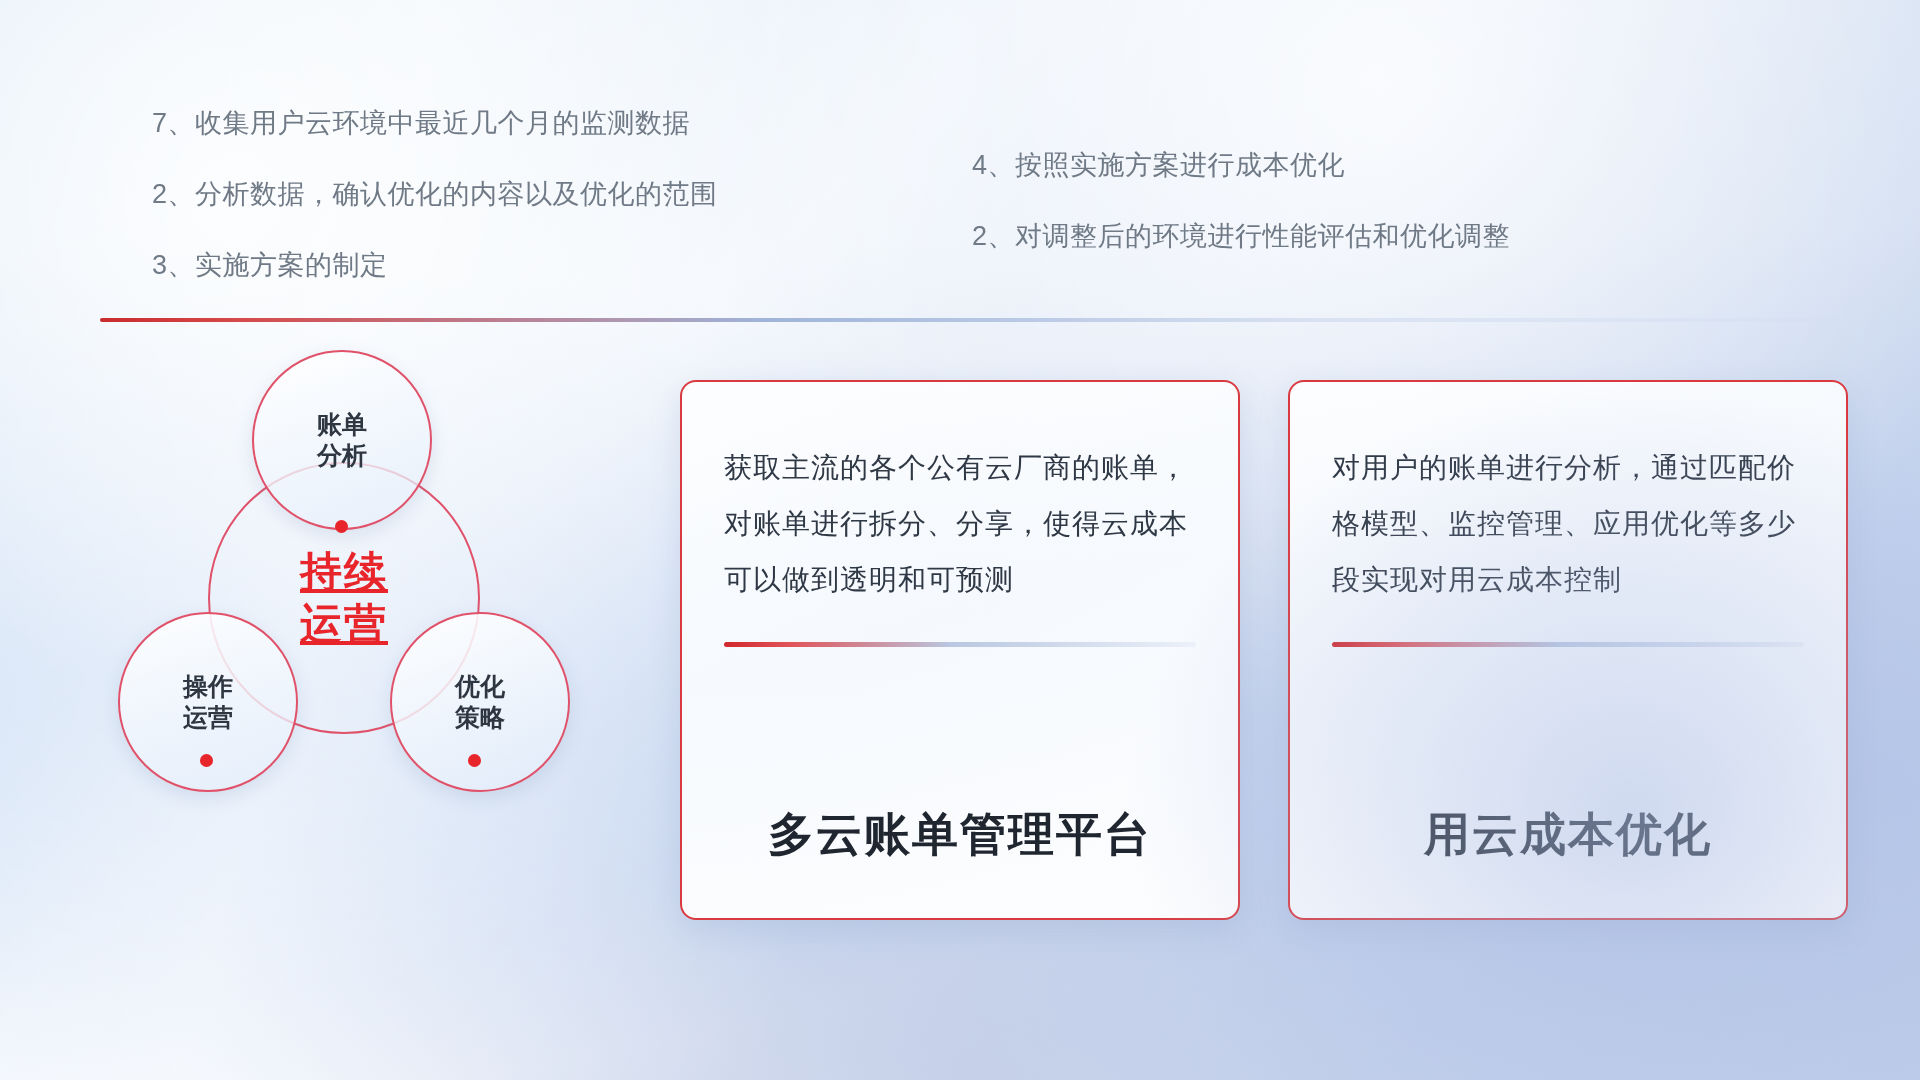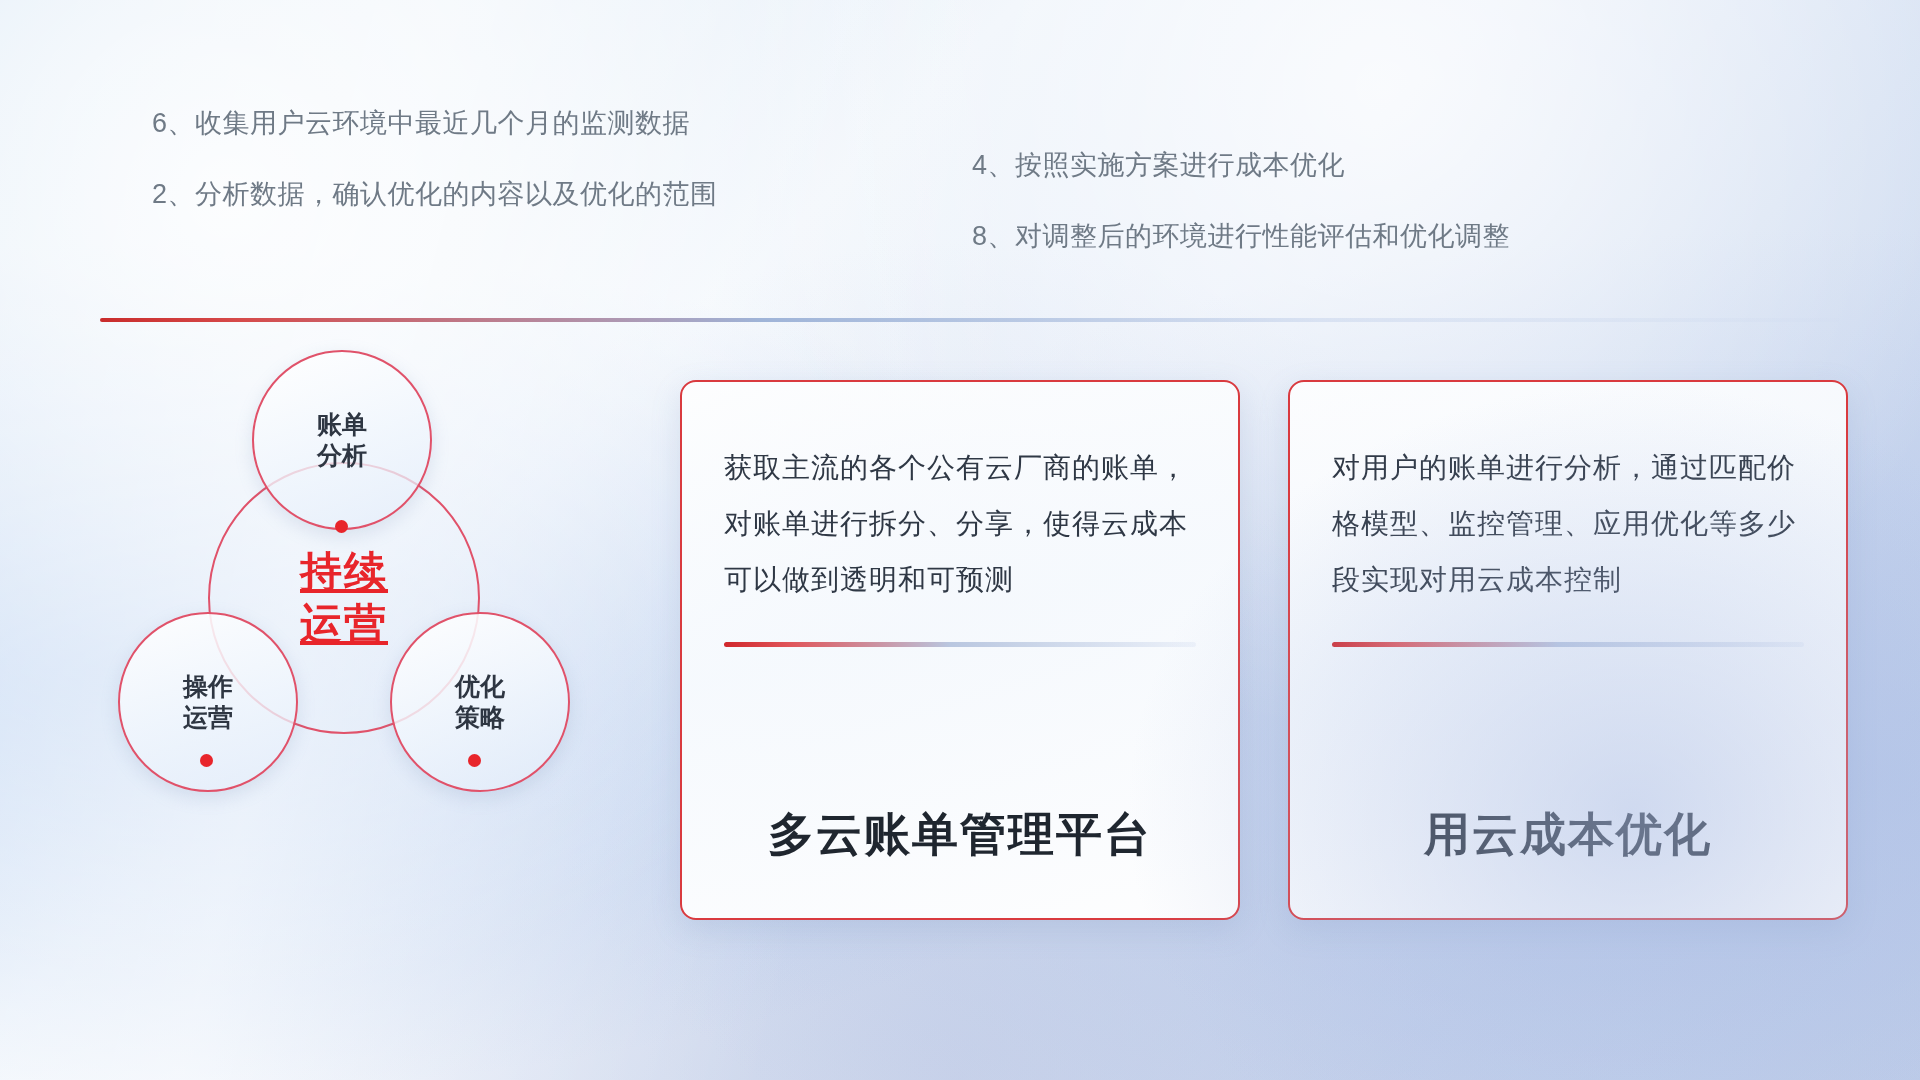--- a/index.html
+++ b/index.html
@@ -169,27 +169,28 @@
     text-align: center;
     padding-bottom: 18px;
   }
 </style>
 </head>
 <body>
 
 <div id="slide">
 
   <div class="bullets col-left">
-    <div class="line">6、收集用户云环境中最近几个月的监测数据</div>
+    <div class="line">7、收集用户云环境中最近几个月的监测数据</div>
     <div class="line">2、分析数据，确认优化的内容以及优化的范围</div>
+    <div class="line">3、实施方案的制定</div>
   </div>
 
   <div class="bullets col-right">
     <div class="line">4、按照实施方案进行成本优化</div>
-    <div class="line">8、对调整后的环境进行性能评估和优化调整</div>
+    <div class="line">2、对调整后的环境进行性能评估和优化调整</div>
   </div>
 
   <div class="divider"></div>
 
   <div class="venn">
     <div class="vcircle c-center">
       <div>
         <div>持续</div>
         <div>运营</div>
       </div>

